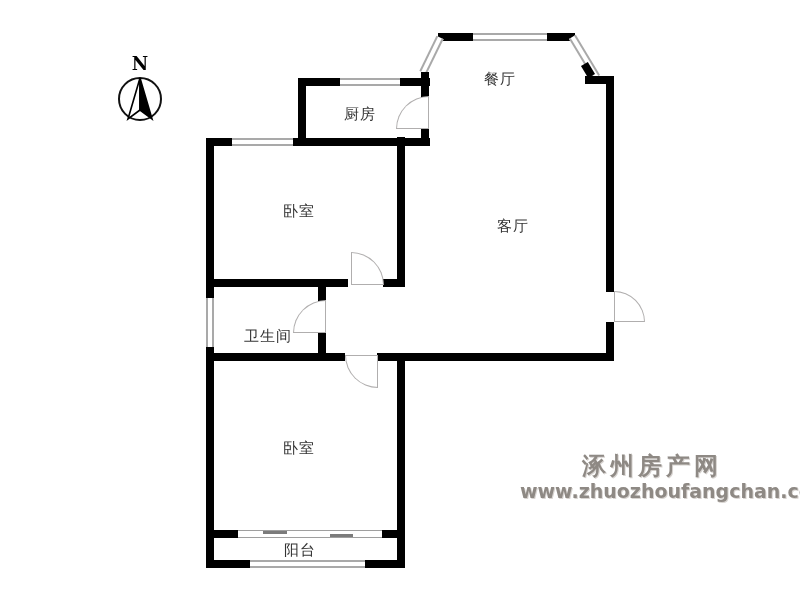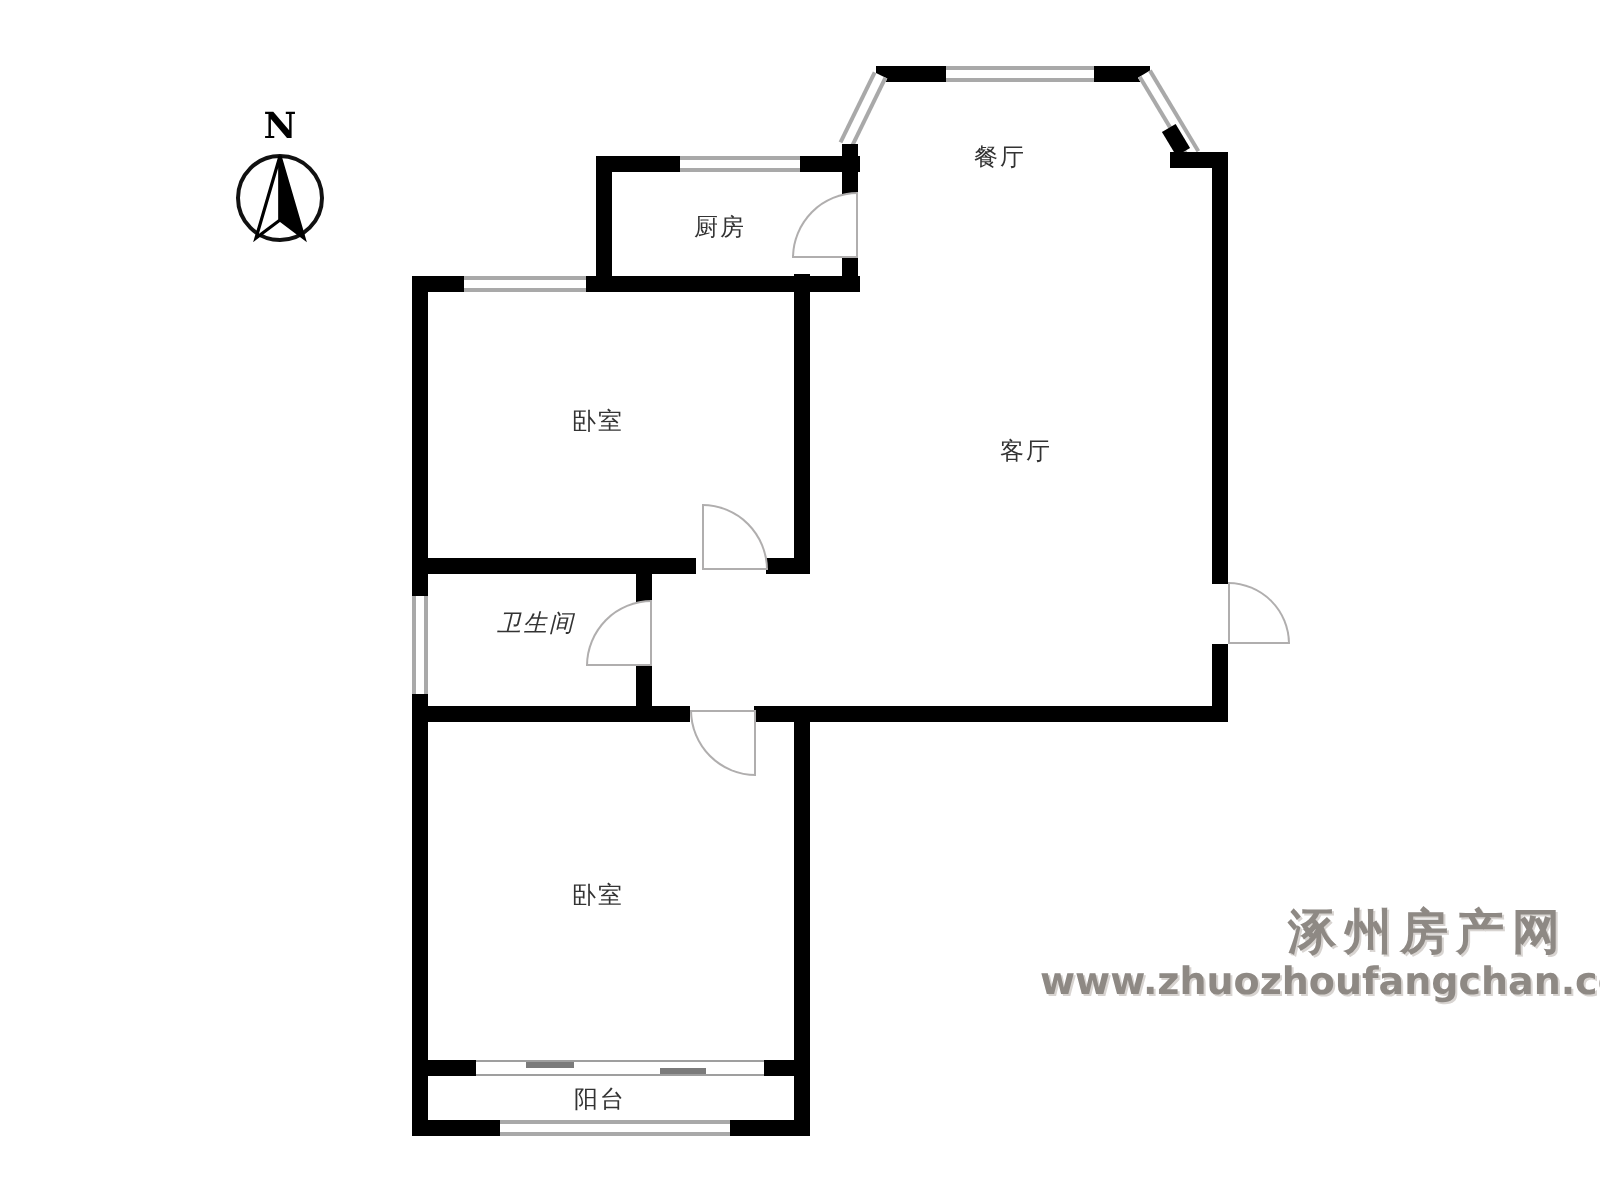--- a/index.html
+++ b/index.html
@@ -9,28 +9,28 @@
   }
   .wall{position:absolute;background:#000;}
   .win-h{position:absolute;height:8px;background:#fff;border-top:2px solid #a9a9a9;border-bottom:2px solid #a9a9a9;box-sizing:border-box;}
   .win-v{position:absolute;width:8px;background:#fff;border-left:2px solid #a9a9a9;border-right:2px solid #a9a9a9;box-sizing:border-box;}
   .door{position:absolute;background:#fff;border:1px solid #b0aeae;box-sizing:border-box;}
   .door.tl{border-top-left-radius:100%;}
   .door.tr{border-top-right-radius:100%;}
   .door.bl{border-bottom-left-radius:100%;}
   .room-label{
     position:absolute;transform:translate(-50%,-50%);
-    font-size:12px;color:#333;letter-spacing:1px;white-space:nowrap;
+    font-size:15px;color:#333;letter-spacing:1px;white-space:nowrap;
   }
   .slide-door{position:absolute;height:8px;background:#fff;border-top:1px solid #9f9f9f;border-bottom:1px solid #9f9f9f;box-sizing:border-box;}
   .slide-panel{position:absolute;height:3px;background:#7b7b7b;}
   .compass-circle{position:absolute;width:44px;height:44px;border:2.5px solid #111;border-radius:50%;box-sizing:border-box;}
   .compass-n{position:absolute;transform:translateX(-50%);font-family:"DejaVu Serif","Liberation Serif",serif;font-weight:bold;font-size:18px;color:#000;}
   .watermark{
-    position:absolute;left:520px;top:453px;width:264px;text-align:right;
+    position:absolute;left:520px;top:453px;width:264px;text-align:center;
     color:#8e8984;font-weight:bold;line-height:1.15;
     text-shadow:1px 1px 0 #d8d4d1;
   }
   .watermark .wm-name{font-size:24px;letter-spacing:4px;}
   .watermark .wm-url{font-size:19px;letter-spacing:0px;}
 </style>
 </head>
 <body>
 
 <div id="canvas">
@@ -94,21 +94,21 @@
   </div>
   <div class="wall" style="left:382px;top:530px;width:23px;height:8px;"></div>
 
   <div class="wall" style="left:206px;top:560px;width:44px;height:8px;"></div>
   <div class="win-h" style="left:250px;top:560px;width:115px;"></div>
   <div class="wall" style="left:365px;top:560px;width:40px;height:8px;"></div>
 
   <div class="room-label" style="left:360px;top:114px;">厨房</div>
   <div class="room-label" style="left:500px;top:79px;">餐厅</div>
   <div class="room-label" style="left:299px;top:211px;">卧室</div>
-  <div class="room-label" style="left:268px;top:312px;font-style:italic;">卫生间</div>
+  <div class="room-label" style="left:268px;top:336px;">卫生间</div>
   <div class="room-label" style="left:513px;top:226px;">客厅</div>
   <div class="room-label" style="left:299px;top:448px;">卧室</div>
   <div class="room-label" style="left:300px;top:550px;">阳台</div>
 
   <div class="watermark">
     <div class="wm-name">涿州房产网</div>
     <div class="wm-url">www.zhuozhoufangchan.com</div>
   </div>
 
 </div>

